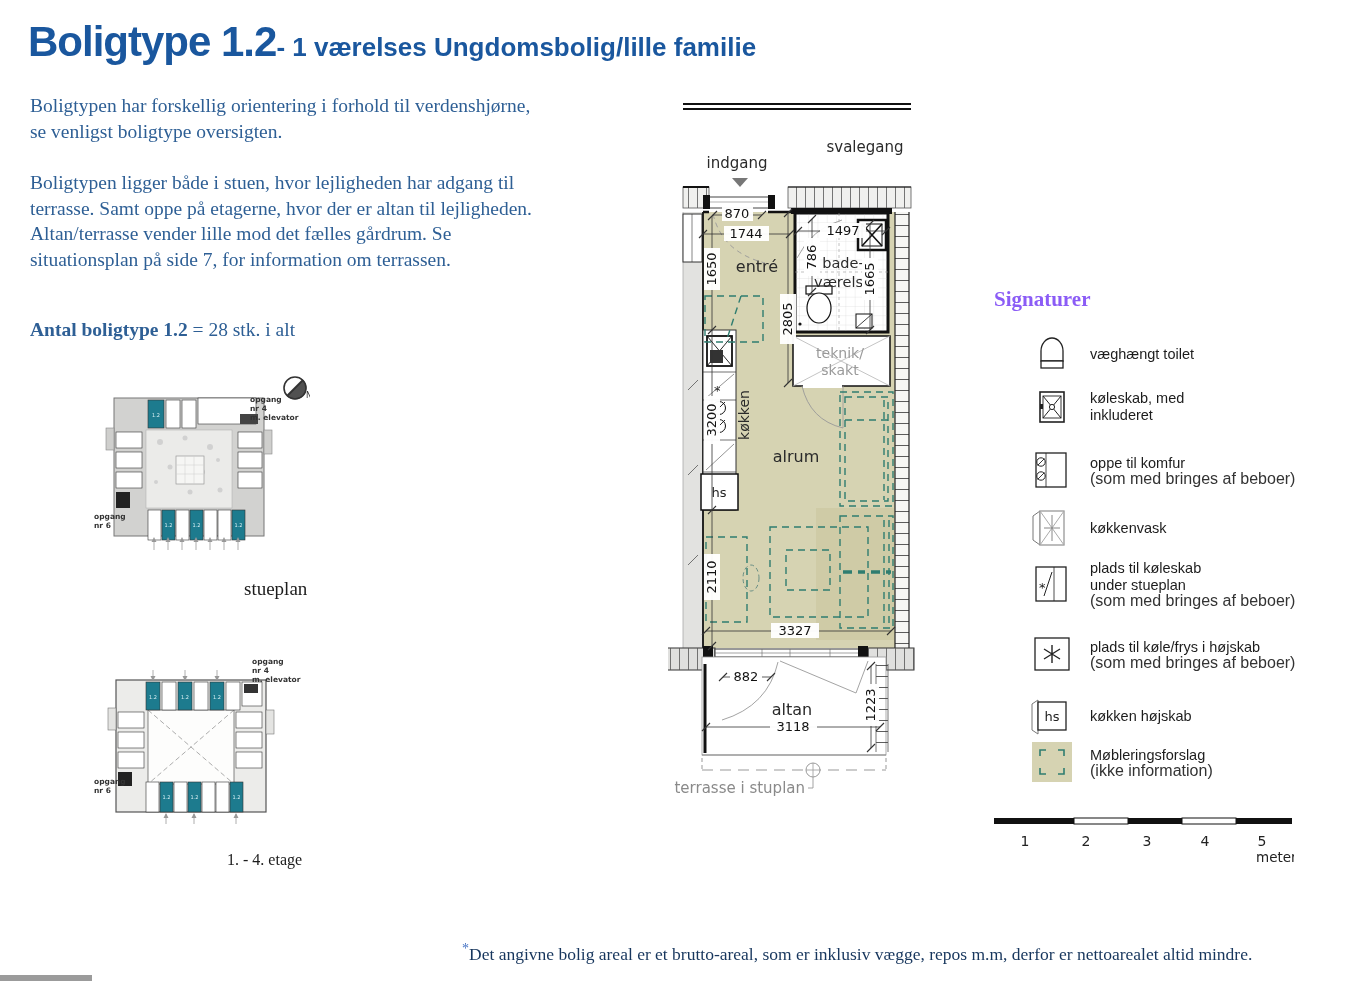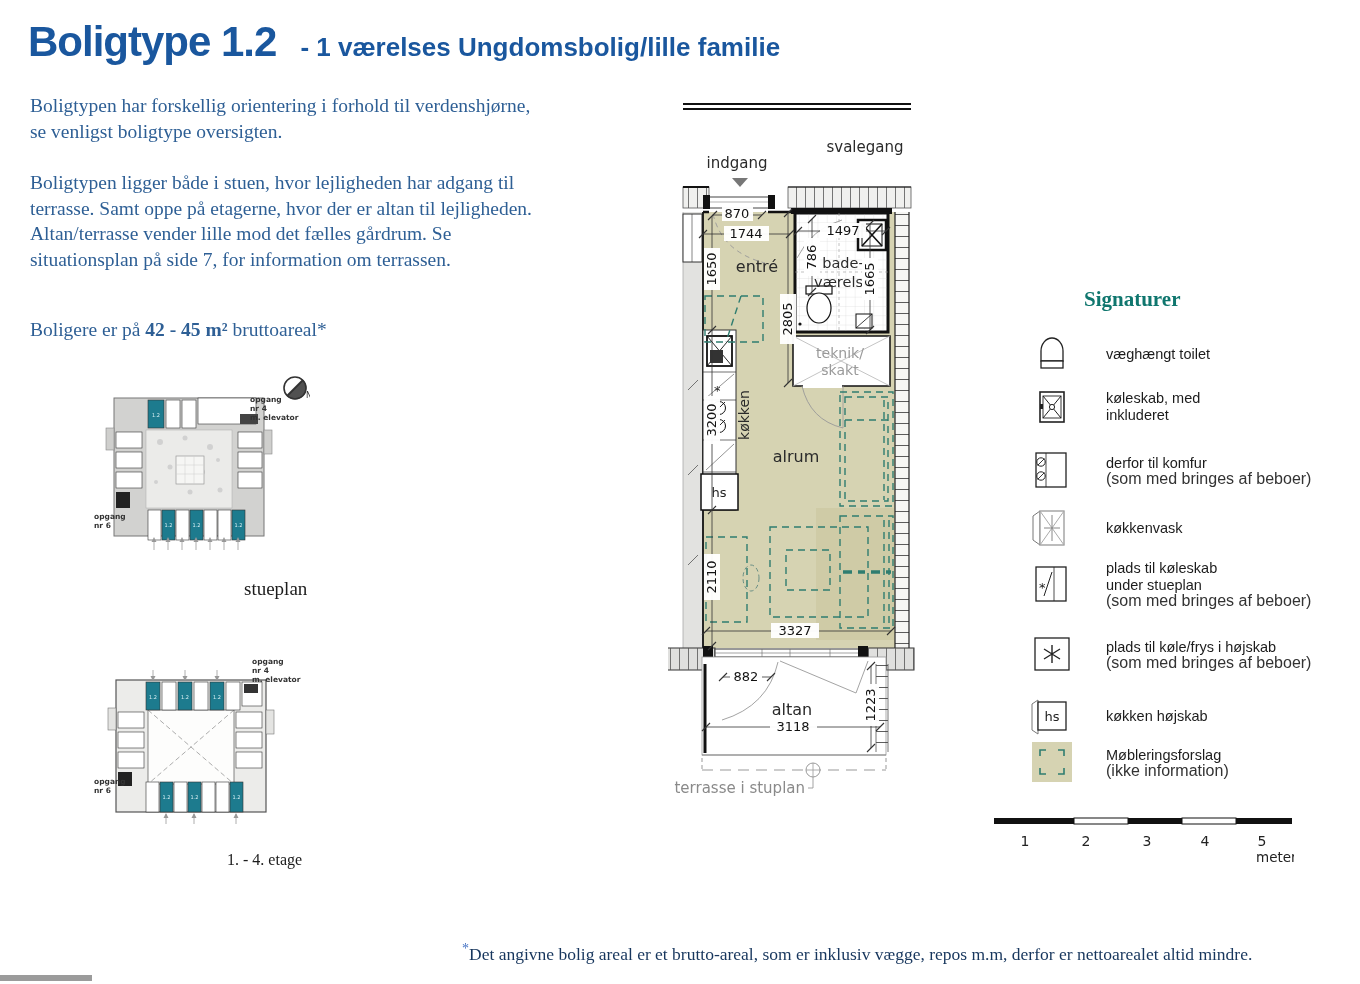--- a/index.html
+++ b/index.html
@@ -1,29 +1,29 @@
 <!DOCTYPE html>
 <html><head>
 <meta charset="utf-8">
 <style>
   html,body{margin:0;padding:0}
   body{width:1360px;height:984px;background:#fff;position:relative;overflow:hidden;
        font-family:"Liberation Sans",sans-serif}
   .abs{position:absolute}
   .title-row{left:28px;top:18px;white-space:nowrap}
   .title{font:700 42px "Liberation Sans",sans-serif;color:#1a579e;letter-spacing:-1px}
-  .subtitle{font:600 26px "Liberation Sans",sans-serif;color:#1a579e;margin-left:24px}
+  .subtitle{font:600 26px "Liberation Sans",sans-serif;color:#1a579e;margin-left:0}
   .para{left:30px;width:505px;font:19.5px/25.5px "Liberation Serif",serif;color:#2e5f95;margin:0}
   .stats{left:30px;top:317px;font:19.5px/26px "Liberation Serif",serif;color:#2e5f95}
   .stats b{color:#2e5f95}
   .mapcap{font:19px "Liberation Serif",serif;color:#1c1c1c}
-  .legend-heading{left:1084px;top:287px;font:700 21px "Liberation Serif",serif;color:#0f766e}
+  .legend-heading{left:994px;top:287px;font:700 21px "Liberation Serif",serif;color:#8b5cf6}
   .lrow{position:absolute;left:1030px;display:flex;align-items:center}
   .licon{flex:none}
-  .ltext{margin-left:32px}
+  .ltext{margin-left:16px}
   .llabel{font-size:14.5px;line-height:17px;color:#1c1c1c}
   .lnote{font-size:16px;line-height:14px;color:#333}
   .footnote{left:462px;top:941px;width:895px;font:17.5px "Liberation Serif",serif;color:#17365d}
   .fstar{color:#4472c4;font-size:14px}
   .cornerbar{left:0;top:975px;width:92px;height:6px;background:#9b9b9b}
   svg text{font-family:"DejaVu Sans",sans-serif}
   .dimtext{font-size:13px;fill:#111;text-anchor:middle}
   .roomlbl{font-size:16px;fill:#2a2a2a;text-anchor:middle}
   .lbl14{font-size:14.5px}
   .lbl15{font-size:15px}
@@ -48,21 +48,21 @@
 <body>
 
 <div class="abs title-row">
   <span class="title">Boligtype 1.2</span><span class="subtitle">- 1 værelses Ungdomsbolig/lille familie</span>
 </div>
 
 <p class="abs para" style="top:93px">Boligtypen har forskellig orientering i forhold til verdenshjørne, se venligst boligtype oversigten.</p>
 <p class="abs para" style="top:170px">Boligtypen ligger både i stuen, hvor lejligheden har adgang til terrasse. Samt oppe på etagerne, hvor der er altan til lejligheden. Altan/terrasse vender lille mod det fælles gårdrum. Se situationsplan på side 7, for information om terrassen.</p>
 
 <div class="abs stats">
-  <div><span>Boligere er på </span><b>42 - 45 m²</b><span> bruttoareal*</span></div>
+  <div><b>Antal boligtype 1.2</b><span> = 28 stk. i alt</span></div>
 </div>
 
 <svg class="abs" style="left:90px;top:372px" width="220" height="208" viewBox="0 0 220 208">
   <g>
     <rect x="24" y="26" width="150" height="138" fill="#d2d2d0" stroke="#777" stroke-width="1"></rect>
     <rect x="16" y="56" width="8" height="22" fill="#cfcfcd" stroke="#888" stroke-width="0.6"></rect>
     <rect x="174" y="58" width="8" height="24" fill="#cfcfcd" stroke="#888" stroke-width="0.6"></rect>
     <rect x="56" y="58" width="86" height="78" fill="#ebebe9" stroke="#aaa" stroke-width="0.5"></rect>
     <g fill="#c9c9c9" opacity="0.75">
       <circle cx="70" cy="70" r="3"></circle>
@@ -403,21 +403,21 @@
 
 <div class="lrow" style="top:448px">
   <svg class="licon" width="44" height="44" viewBox="0 0 44 44">
     <rect x="6" y="5" width="30" height="34" fill="#fff" stroke="#222" stroke-width="1.3"></rect>
     <path d="M16 5 V39" stroke="#222" stroke-width="0.8"></path>
     <circle cx="11" cy="14" r="4.2" fill="none" stroke="#222" stroke-width="1"></circle>
     <circle cx="11" cy="28" r="4.2" fill="none" stroke="#222" stroke-width="1"></circle>
     <path d="M7.5 17.5 L14.5 10.5 M7.5 31.5 L14.5 24.5" stroke="#222" stroke-width="0.9"></path>
   </svg>
   <div class="ltext">
-    <div class="llabel">derfor til komfur</div>
+    <div class="llabel">oppe til komfur</div>
     <div class="lnote">(som med bringes af beboer)</div>
   </div>
 </div>
 
 <div class="lrow" style="top:506px">
   <svg class="licon" width="44" height="44" viewBox="0 0 44 44">
     <polygon points="3,10 10,5 10,39 3,34" fill="#fff" stroke="#777" stroke-width="1"></polygon>
     <rect x="10" y="5" width="24" height="34" fill="#fff" stroke="#999" stroke-width="1.3"></rect>
     <path d="M10 5 L34 39 M10 39 L34 5" stroke="#aaa" stroke-width="1"></path>
     <path d="M22 9 V35 M14 22 H30" stroke="#888" stroke-width="1"></path>

